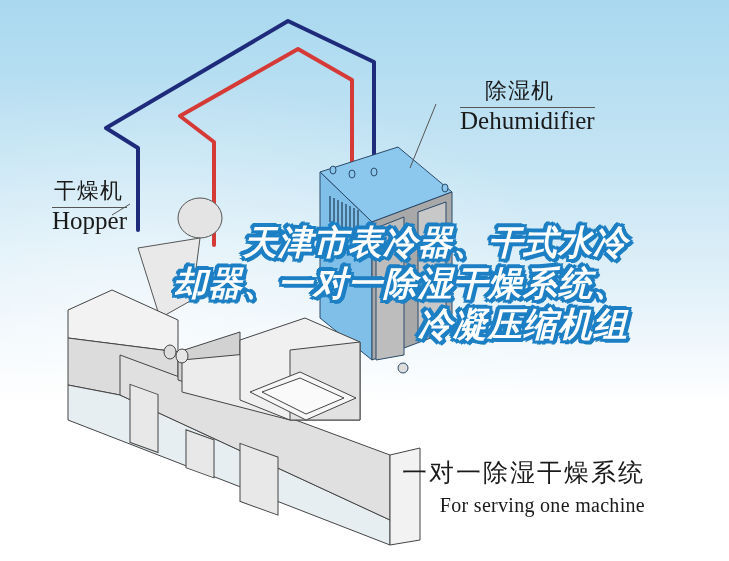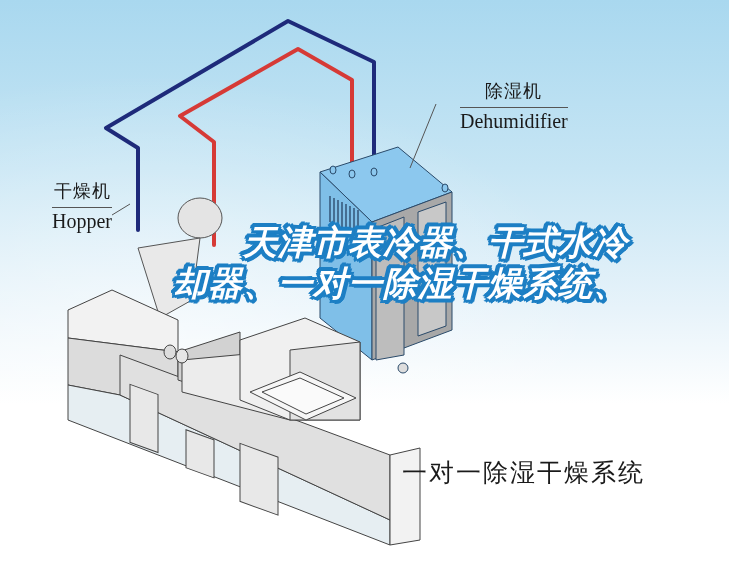--- a/index.html
+++ b/index.html
@@ -7,22 +7,22 @@
     .canvas {
       position: relative; width: 729px; height: 561px; overflow: hidden;
       background: linear-gradient(180deg, #a9d8ef 0%, #c6e5f4 30%, #e7f3fa 55%, #ffffff 72%, #ffffff 100%);
     }
     .canvas::before {
       content: ""; position: absolute; left: 0; top: 0; right: 0; bottom: 0;
       background: radial-gradient(ellipse at 20% 60%, rgba(255,255,255,0.55) 0%, rgba(255,255,255,0) 55%);
     }
     svg.art { position: absolute; left: 0; top: 0; }
     .label { position: absolute; color: #1a1a1a; }
-    .label .cn { font-family: "DejaVu Sans", sans-serif; font-size: 18px; letter-spacing: 1px; line-height: 26px; }
-    .label .en { font-family: "Liberation Serif", serif; font-size: 20px; line-height: 22px; }
+    .label .cn { font-family: "DejaVu Sans", sans-serif; font-size: 22px; letter-spacing: 1px; line-height: 26px; }
+    .label .en { font-family: "Liberation Serif", serif; font-size: 25px; line-height: 22px; }
     .label .rule { height: 1px; background: #555; margin: 3px 0 2px 0; }
     #lbl-dehum { left: 460px; top: 78px; }
     #lbl-dehum .cn { padding-left: 25px; }
     #lbl-hopper { left: 52px; top: 170px; margin-top: 8px; }
     #lbl-hopper .cn { padding-left: 2px; }
     #lbl-system { left: 402px; top: 458px; text-align: right; }
     #lbl-system .cn { font-size: 25px; letter-spacing: 2px; line-height: 30px; }
     #lbl-system .en { font-size: 20px; margin-top: 6px; letter-spacing: 0.3px; }
     .overlay {
       position: absolute; left: 108px; top: 222px; width: 520px;
@@ -108,20 +108,22 @@
   </div>
 
   <div class="label" id="lbl-hopper">
     <div class="cn">干燥机</div>
     <div class="rule"></div>
     <div class="en">Hopper</div>
   </div>
 
   <div class="label" id="lbl-system">
     <div class="cn">一对一除湿干燥系统</div>
+    <div class="en">For serving one machine</div>
   </div>
 
   <div class="overlay">
     <span>天津市表冷器、干式水冷</span>
     <span>却器、一对一除湿干燥系统、</span>
+    <span>冷凝压缩机组</span>
   </div>
 
 </div>
 
 </body></html>

